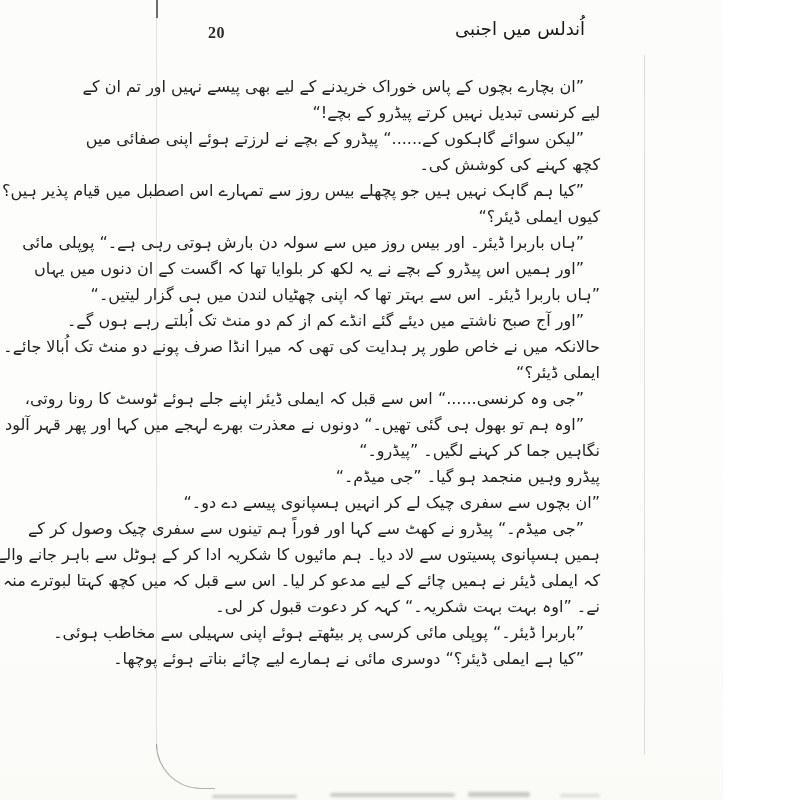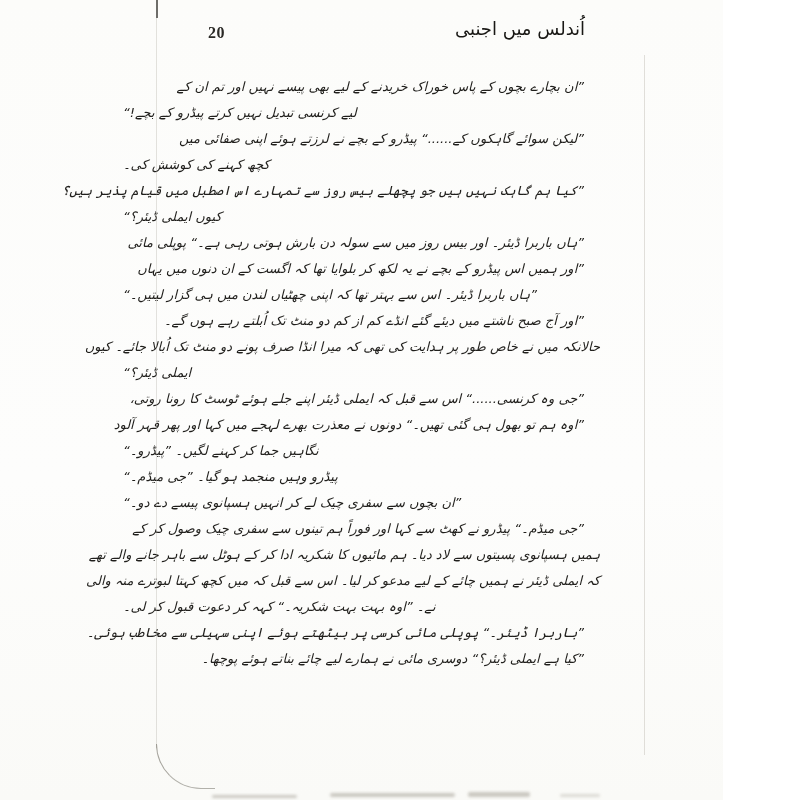--- a/index.html
+++ b/index.html
@@ -45,28 +45,27 @@
   .body-text {
     position: absolute;
     top: 74px;
     left: 123px;
     width: 477px; 
     direction: rtl;
   }
   .text-line {
     height: 26px;
     line-height: 26px;
-    font-size: 13px;
+    font-size: 16px;
     white-space: nowrap;
     color: #201f1c;
-    font-style: italic;
   }
   .kind-p    { text-align: right; padding-right: 16px; }
   .kind-cont { text-align: center; padding-right: 0; }
-  .kind-end  { text-align: left; }
+  .kind-end  { text-align: right; }
 
   
   .edge-tick-topleft {
     position: absolute;
     left: 156px; top: 0;
     width: 2px; height: 18px;
     background: #6e6d69;
   }
   .edge-line-left {
     position: absolute;

